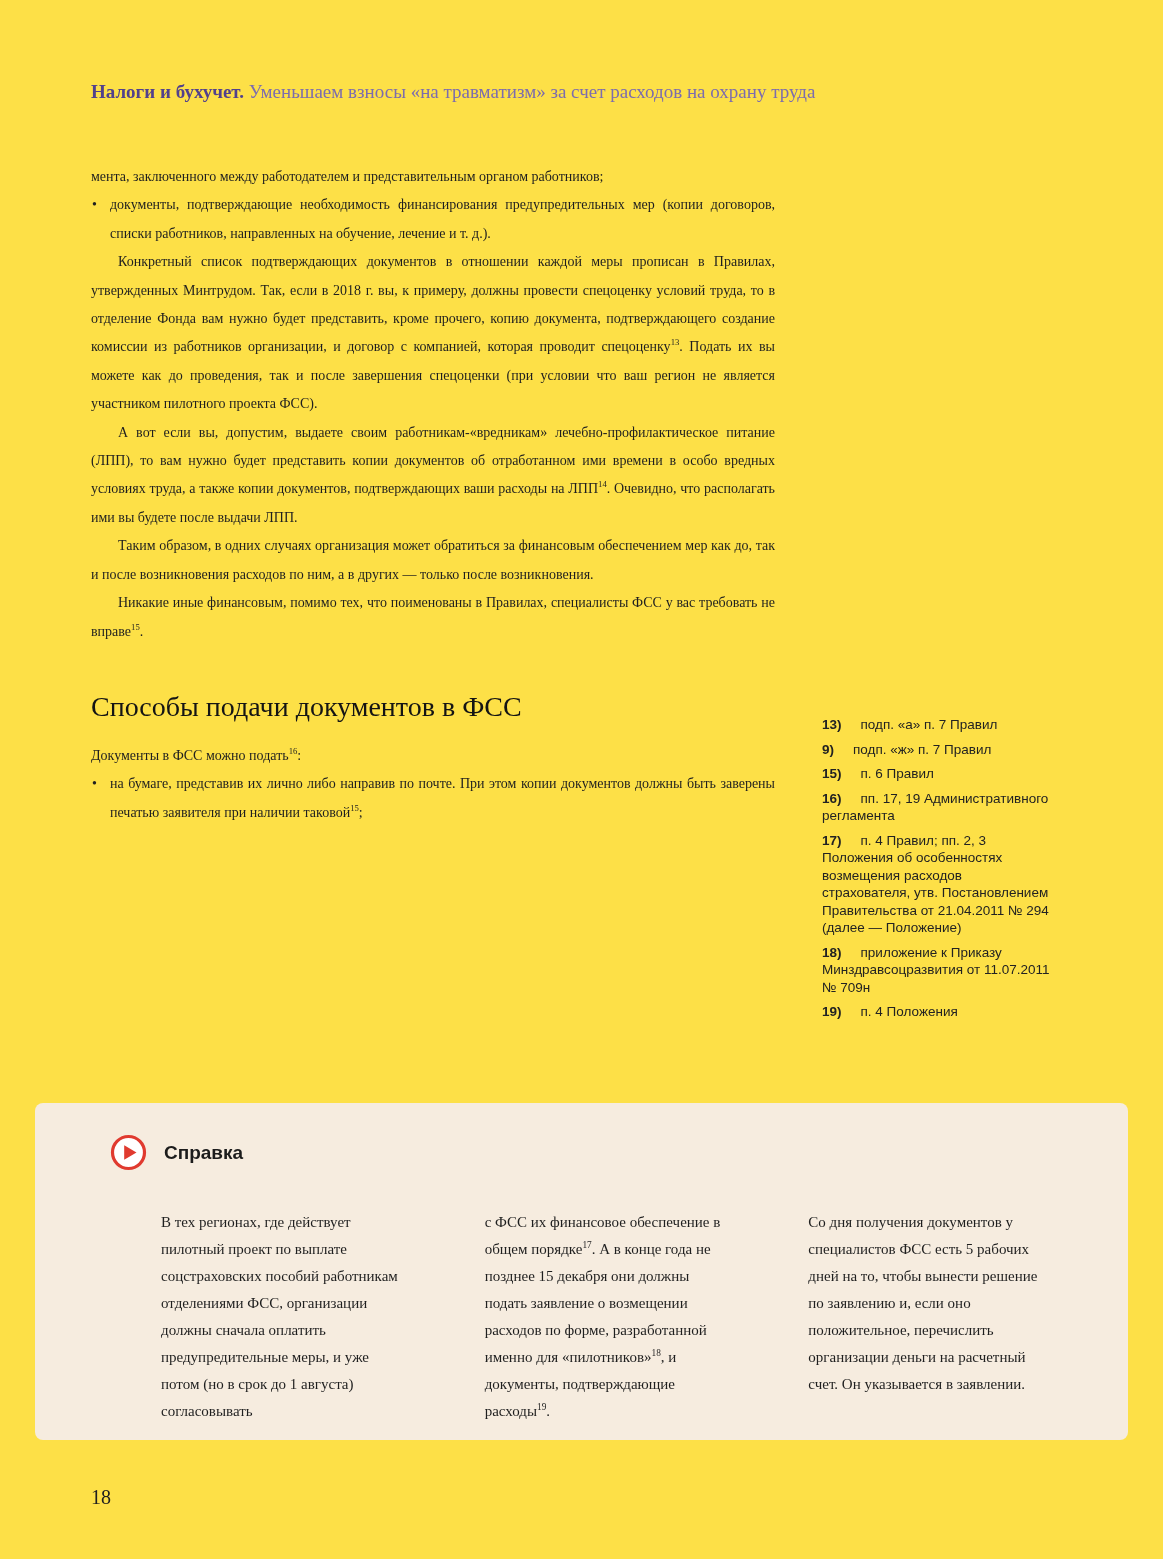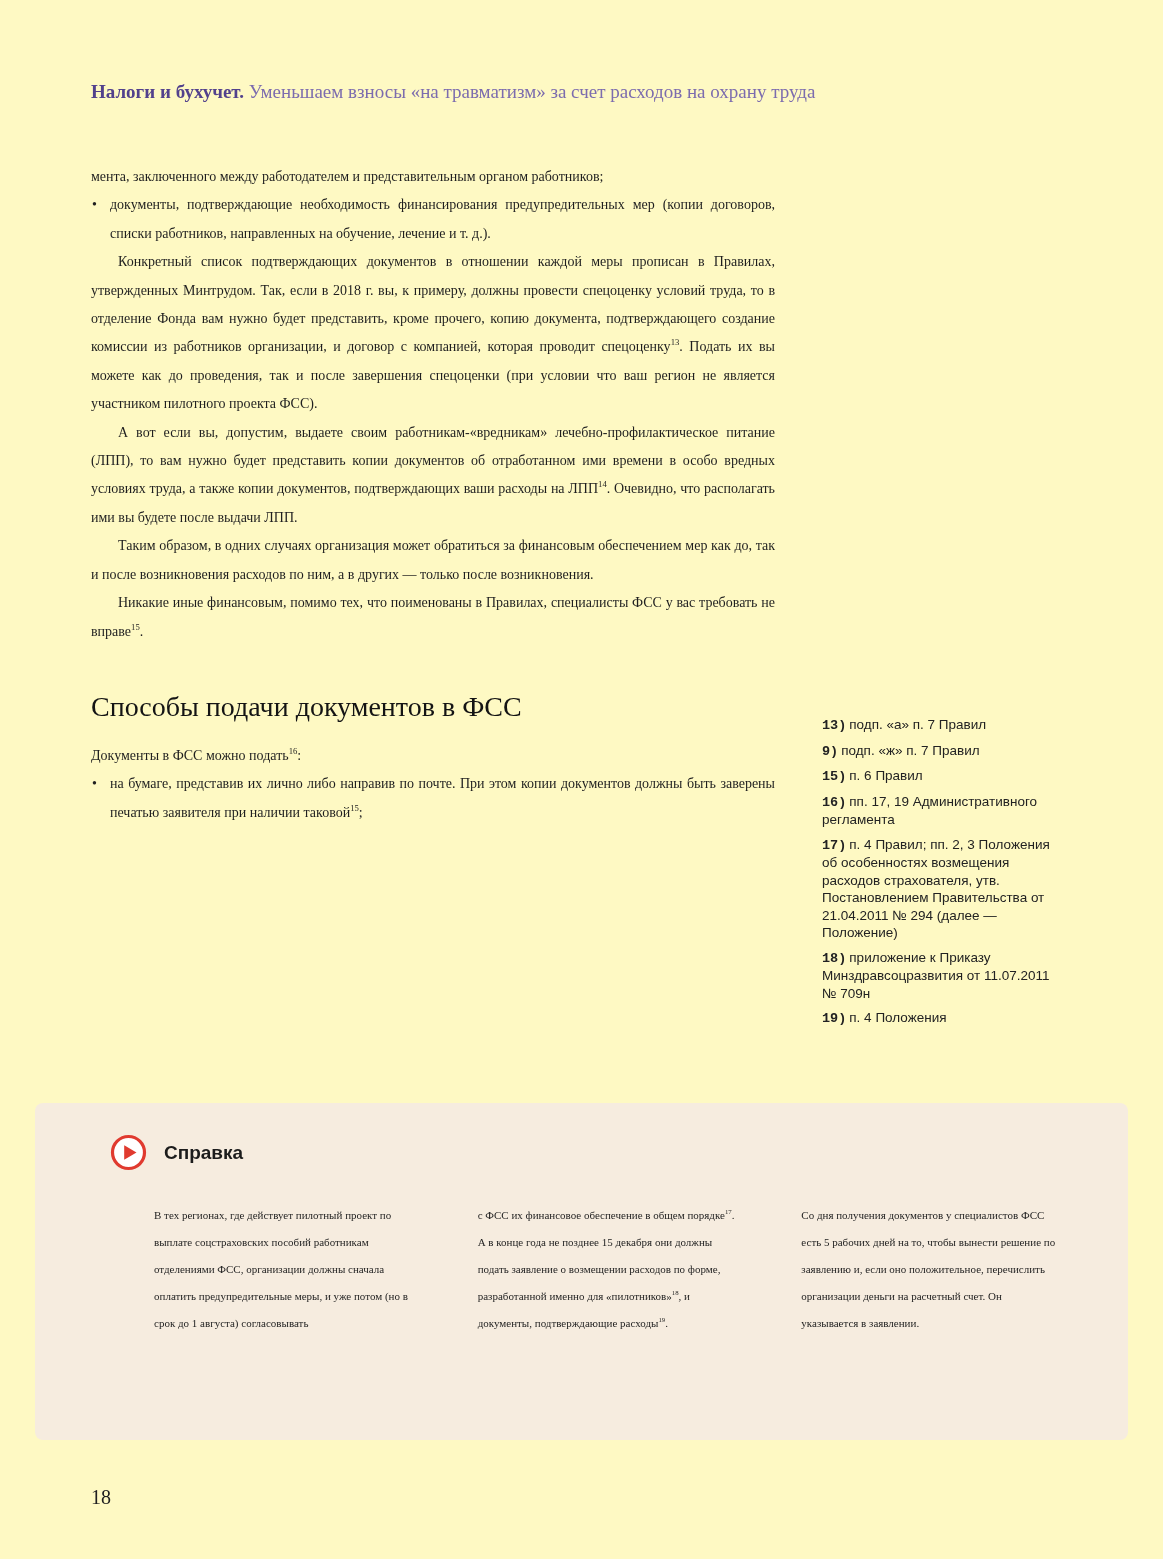--- a/index.html
+++ b/index.html
@@ -1,20 +1,20 @@
 <!DOCTYPE html>
 <html lang="ru"><head>
 <meta charset="utf-8">
 <style>
   html, body { margin: 0; padding: 0; background: #ffffff; }
   .page {
     position: relative;
     width: 1163px;
     height: 1559px;
-    background: #fef9c3;
+    background: #fde047;
     font-family: "Liberation Serif", "DejaVu Serif", serif;
     color: #1f1f1f;
     overflow: hidden;
   }
 
   
   .page-header {
     position: absolute;
     left: 91px; top: 80px;
     width: 1000px;
@@ -62,21 +62,21 @@
   .footnotes {
     position: absolute;
     left: 822px; top: 716px;
     width: 232px;
     font-family: "Liberation Sans", "DejaVu Sans", sans-serif;
     font-size: 13.5px;
     line-height: 17.5px;
     color: #222222;
   }
   .footnote { margin-bottom: 7px; }
-  .fn-num { font-weight: bold; margin-right: 3px; font-family: Liberation Mono, monospace; }
+  .fn-num { font-weight: bold; margin-right: 19px; }
 
   
   .ref-box {
     position: absolute;
     left: 35px; top: 1103px;
     width: 1093px; height: 337px;
     background: #f6ecdf;
     border-radius: 8px;
     box-sizing: border-box;
   }
@@ -94,22 +94,22 @@
     font-weight: bold;
     color: #1c1c1c;
   }
   .ref-columns {
     display: flex;
     gap: 46px;
     margin: 22px 58px 0 110px;
   }
   .ref-col {
     flex: 1;
-    margin: 9px;
-    font-size: 11px;
+    margin: 16px;
+    font-size: 15px;
     line-height: 27px;
     color: #1f1f1f;
     text-align: left;
   }
 
   .page-number {
     position: absolute;
     left: 91px; top: 1486px;
     font-size: 20px;
     color: #1f1f1f;

